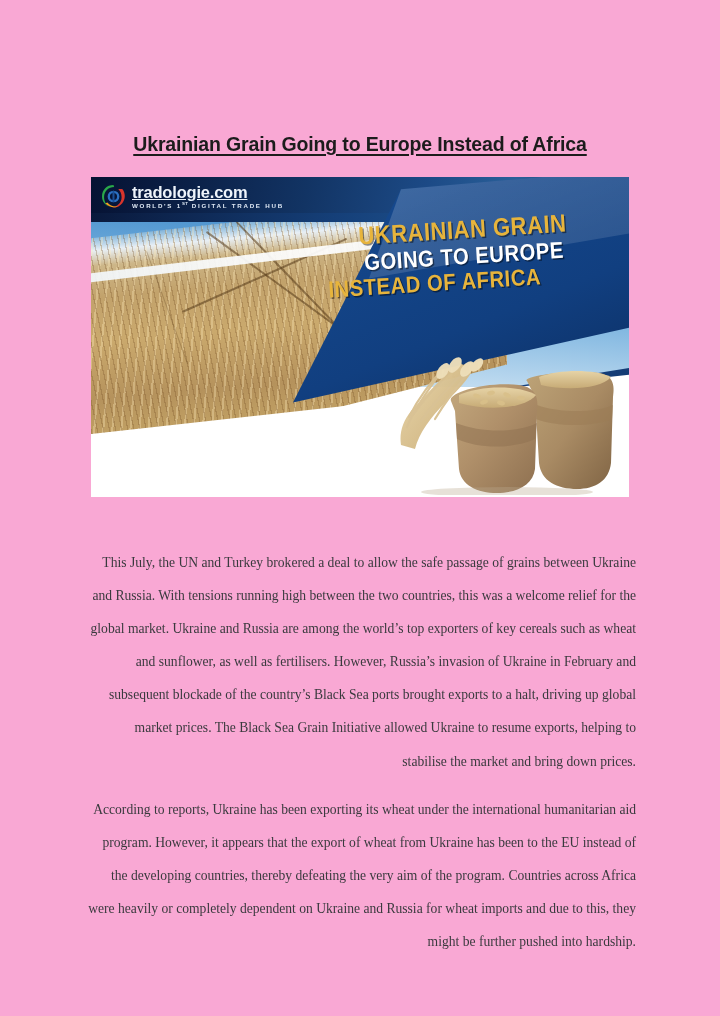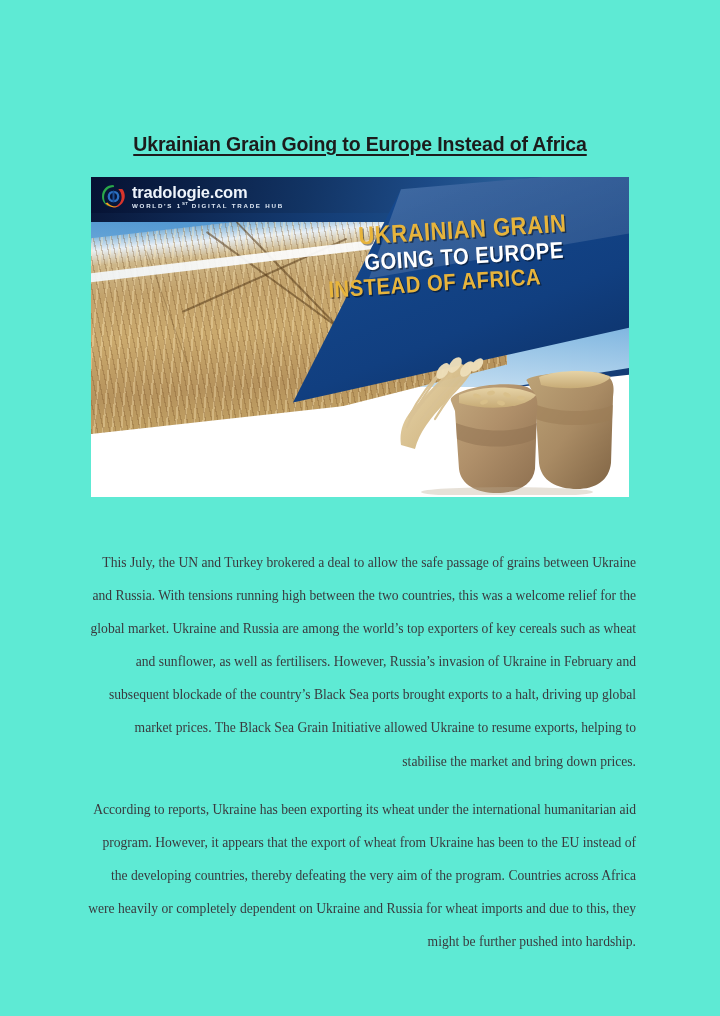--- a/index.html
+++ b/index.html
@@ -11,21 +11,21 @@
     width: 720px;
     height: 1016px;
     position: relative;
     overflow: hidden;
     font-family: "Liberation Serif", "DejaVu Serif", serif;
   }
 
   .page {
     position: absolute;
     inset: 0;
-    background: #5eead4;
+    background: #f9a8d4;
   }
 
   
   .doc-title {
     position: absolute;
     left: 88px;
     top: 132px;
     width: 544px;
     font-family: "Liberation Sans", "DejaVu Sans", sans-serif;
     font-size: 19.5px;
@@ -90,20 +90,21 @@
   }
   .logo-mark { width: 27px; height: 27px; display: block; }
   .logo-text { display: block; line-height: 1; }
   .logo-name {
     font-family: "Liberation Sans", "DejaVu Sans", sans-serif;
     font-size: 16.5px;
     font-weight: bold;
     color: #eef4fb;
     letter-spacing: -0.2px;
     display: block;
+    text-decoration: underline;
   }
   .logo-tag {
     font-family: "Liberation Sans", "DejaVu Sans", sans-serif;
     font-size: 6.2px;
     font-weight: bold;
     color: #dfe9f5;
     letter-spacing: 1.75px;
     display: block;
     margin-top: 2px;
   }

